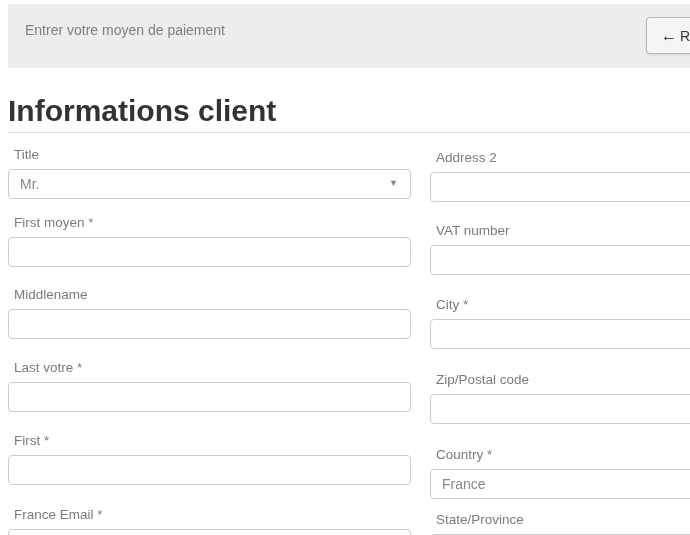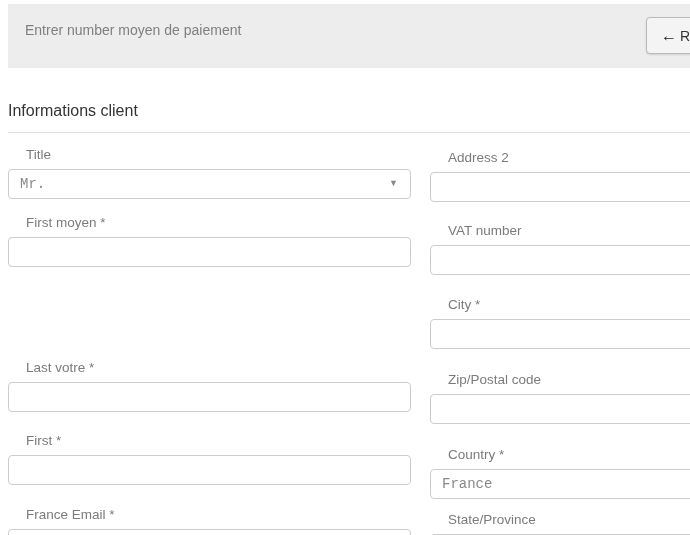--- a/index.html
+++ b/index.html
@@ -39,62 +39,61 @@
   }
 
   
   .section-head {
     position:absolute; left:8px; top:98px;
     width:682px;
     padding-bottom:8px;
     border-bottom:1px solid #e1e1e1;
   }
   .section-head h1 {
-    font-size:16px; font-weight:400; color:#333;
+    font-size:30px; font-weight:700; color:#333;
     line-height:26px;
   }
 
   
   .col { position:absolute; top:0; width:403px; height:535px; }
   .col-left  { left:8px; }
   .col-right { left:430px; }
 
   .grp { position:absolute; left:0; right:0; }
   .grp label {
     display:block;
     padding-left:6px;
     margin-bottom:6px;
     font-size:13.5px; line-height:16px;
     color:#7b7b7b;
-    margin-left:12px;
   }
   .ctrl, .sel {
     display:block; width:100%; height:30px;
     background:#fff;
     border:1px solid #cccccc;
     border-radius:4px;
     padding:0 11px;
-    font-family:Liberation Mono, monospace;
+    font-family:Liberation Sans, sans-serif;
     font-size:14px; color:#777;
   }
   .sel-wrap { position:relative; }
   .sel {
     -webkit-appearance:none; appearance:none;
     color:#888; cursor:pointer;
   }
   .sel-arrow {
     position:absolute; right:13px; top:10px;
     font-size:9px; color:#888; pointer-events:none; line-height:1;
   }
 </style>
 </head>
 <body>
 
 <div class="topbar">
-  <span class="topbar-msg">Entrer number moyen de paiement</span>
+  <span class="topbar-msg">Entrer votre moyen de paiement</span>
   <button class="back-btn">
     <span class="arrow">←</span>
     <span>Re</span>
   </button>
 </div>
 
 <div class="section-head">
   <h1>Informations client</h1>
 </div>
 
@@ -108,20 +107,24 @@
       </select>
       <span class="sel-arrow">▼</span>
     </span>
   </div>
 
   <div class="grp" style="top:215px">
     <label>First moyen *</label>
     <input class="ctrl" type="text" value="" style="">
   </div>
 
+  <div class="grp" style="top:287px">
+    <label>Middlename</label>
+    <input class="ctrl" type="text" value="" style="">
+  </div>
 
   <div class="grp" style="top:360px">
     <label>Last votre *</label>
     <input class="ctrl" type="text" value="" style="">
   </div>
 
   <div class="grp" style="top:433px">
     <label>First *</label>
     <input class="ctrl" type="text" value="" style="">
   </div>

